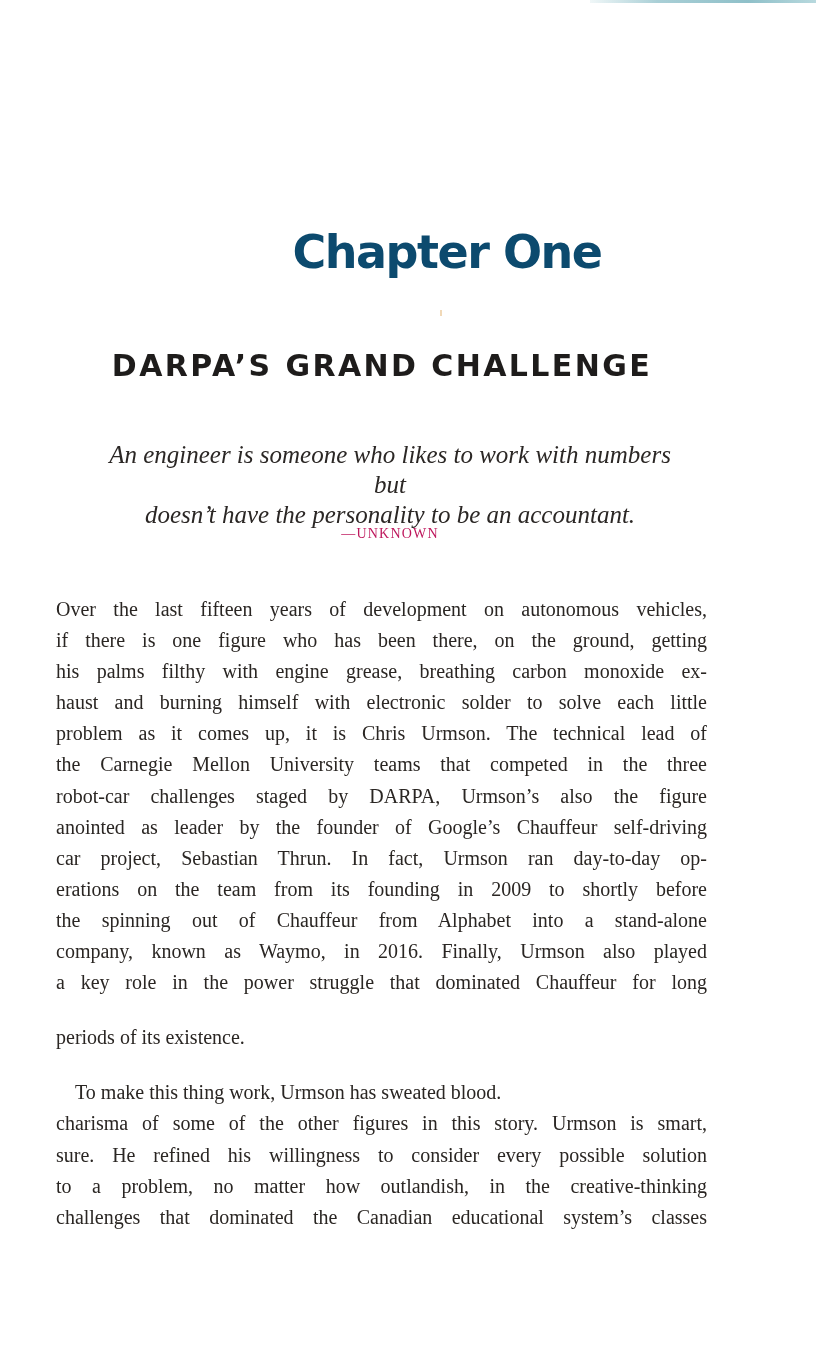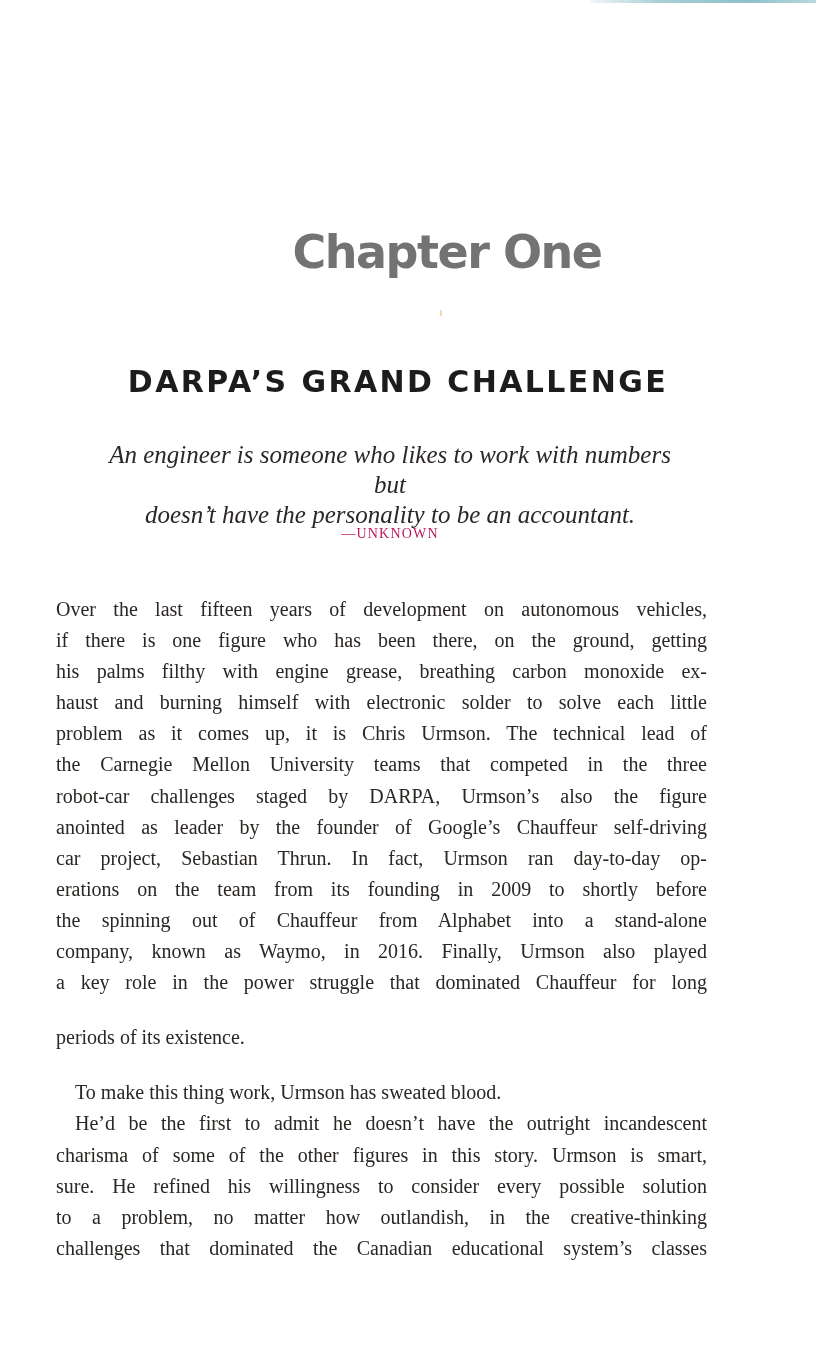--- a/index.html
+++ b/index.html
@@ -27,21 +27,21 @@
       top: 222px;
       left: 0;
       width: 816px;
       text-align: center;
       padding-left: 78px;
       box-sizing: border-box;
       font-family: "DejaVu Sans", sans-serif;
       font-weight: bold;
       font-size: 46px;
       letter-spacing: -1.5px;
-      color: #737373;
+      color: #0c4a6e;
       line-height: 60px;
     }
     .chapter-subtitle {
       position: absolute;
       top: 344px;
       left: 108px;
       width: 548px;
       text-align: center;
       font-family: "DejaVu Sans", sans-serif;
       font-weight: bold;
@@ -109,21 +109,21 @@
       left: 440px;
     }
   </style>
 </head>
 <body>
 
 <div class="top-edge"></div>
 <div class="specks"></div>
 
 <h1 class="chapter-title" style="margin:0;">Chapter One</h1>
-<h2 class="chapter-subtitle" style="margin:16px;">DARPA’S GRAND CHALLENGE</h2>
+<h2 class="chapter-subtitle" style="margin:0;">DARPA’S GRAND CHALLENGE</h2>
 
 <div class="epigraph">
   <span class="epigraph-line">An engineer is someone who likes to work with numbers but</span>
   <span class="epigraph-line">doesn’t have the personality to be an accountant.</span>
 </div>
 <div class="attribution">—UNKNOWN</div>
 
 <div class="body-text">
   <div>
     <span class="line">Over the last fifteen years of development on autonomous vehicles,</span>
@@ -138,19 +138,18 @@
     <span class="line">erations on the team from its founding in 2009 to shortly before</span>
     <span class="line">the spinning out of Chauffeur from Alphabet into a stand-alone</span>
     <span class="line">company, known as Waymo, in 2016. Finally, Urmson also played</span>
     <span class="line">a key role in the power struggle that dominated Chauffeur for long</span>
     <span class="line last">periods of its existence.</span>
   </div>
   <div>
     <span class="line indent last">To make this thing work, Urmson has sweated blood.</span>
   </div>
   <div>
-    <span class="line indent">He’d be the first to admit he doesn’t have the outright incandescent</span>
     <span class="line">charisma of some of the other figures in this story. Urmson is smart,</span>
     <span class="line">sure. He refined his willingness to consider every possible solution</span>
     <span class="line">to a problem, no matter how outlandish, in the creative-thinking</span>
     <span class="line">challenges that dominated the Canadian educational system’s classes</span>
   </div>
 </div>
 
 </body></html>

